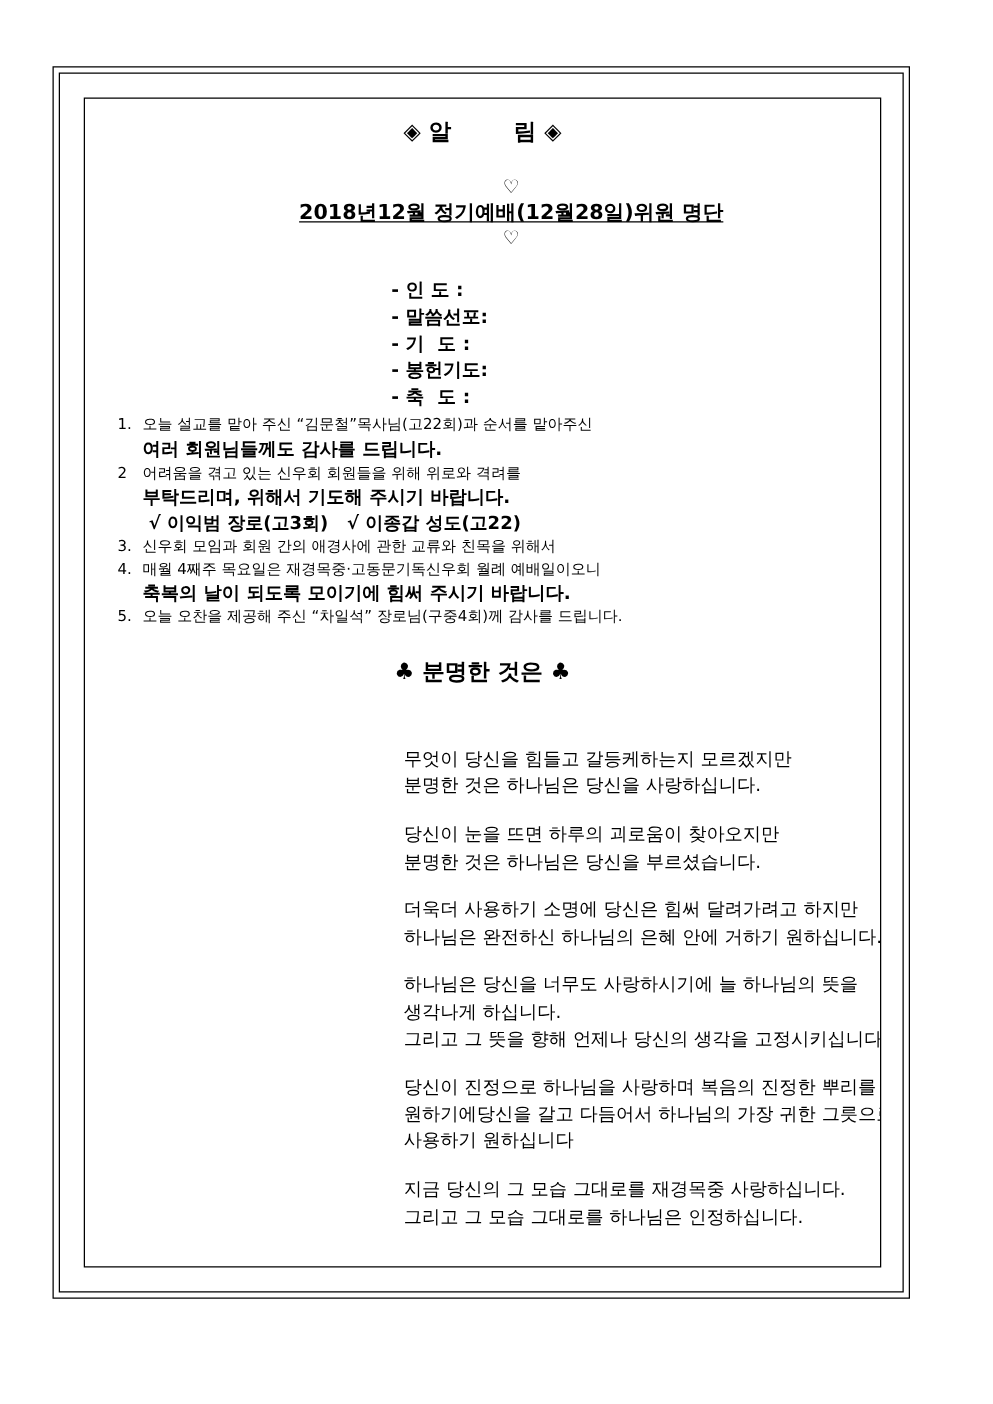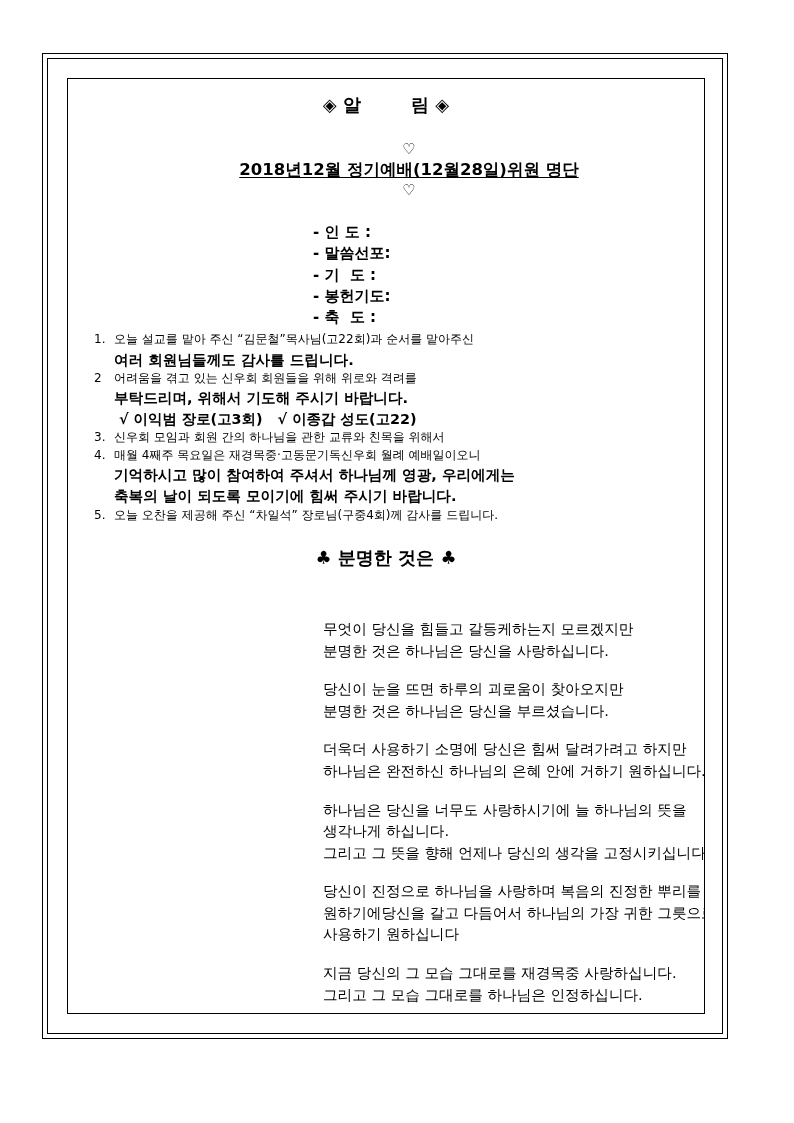--- a/index.html
+++ b/index.html
@@ -190,26 +190,25 @@
           <div class="note-cont">여러 회원님들께도 감사를 드립니다.</div>
         </div>
 
         <div class="note-group">
           <div class="note"><span class="marker">2</span><span>어려움을 겪고 있는 신우회 회원들을 위해 위로와 격려를</span></div>
           <div class="note-cont">부탁드리며, 위해서 기도해 주시기 바랍니다.</div>
           <div class="note-check">√ 이익범 장로(고3회)   √ 이종갑 성도(고22)</div>
         </div>
 
         <div class="note-group">
-          <div class="note"><span class="marker">3.</span><span>신우회 모임과 회원 간의 하나님을 관한 교류와 친목을 위해서</span></div>
+          <div class="note"><span class="marker">3.</span><span>신우회 모임과 회원 간의 애경사에 관한 교류와 친목을 위해서</span></div>
         </div>
 
         <div class="note-group">
           <div class="note"><span class="marker">4.</span><span>매월 4째주 목요일은 재경목중·고동문기독신우회 월례 예배일이오니</span></div>
-          <div class="note-cont">기억하시고 많이 참여하여 주셔서 하나님께 영광, 우리에게는</div>
           <div class="note-cont">축복의 날이 되도록 모이기에 힘써 주시기 바랍니다.</div>
         </div>
 
         <div class="note-group">
           <div class="note"><span class="marker">5.</span><span>오늘 오찬을 제공해 주신 “차일석” 장로님(구중4회)께 감사를 드립니다.</span></div>
         </div>
 
       </div>
 
       <div class="poem-heading">♣ 분명한 것은 ♣</div>

